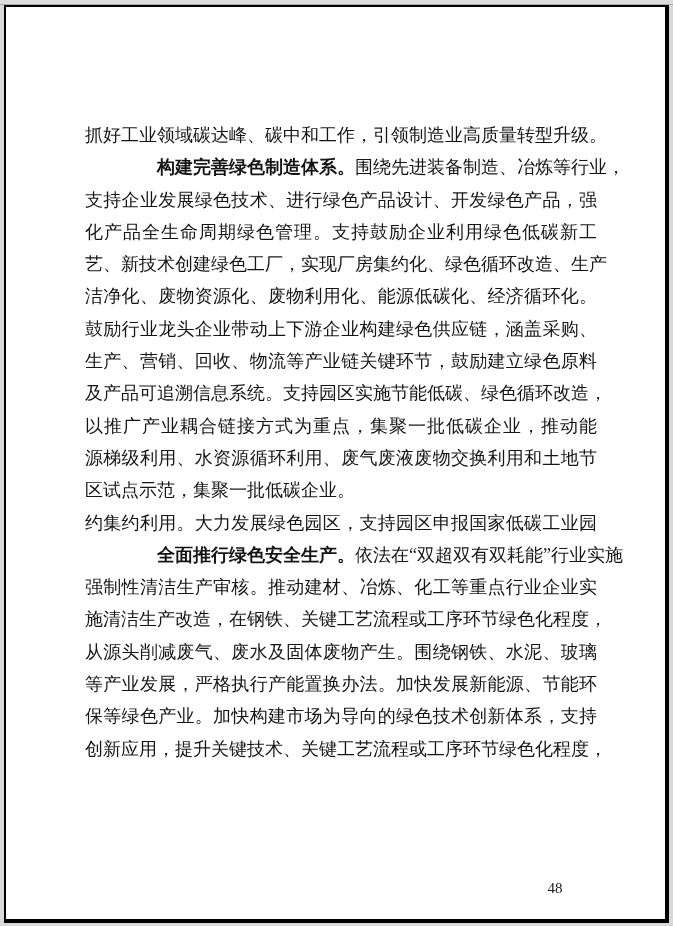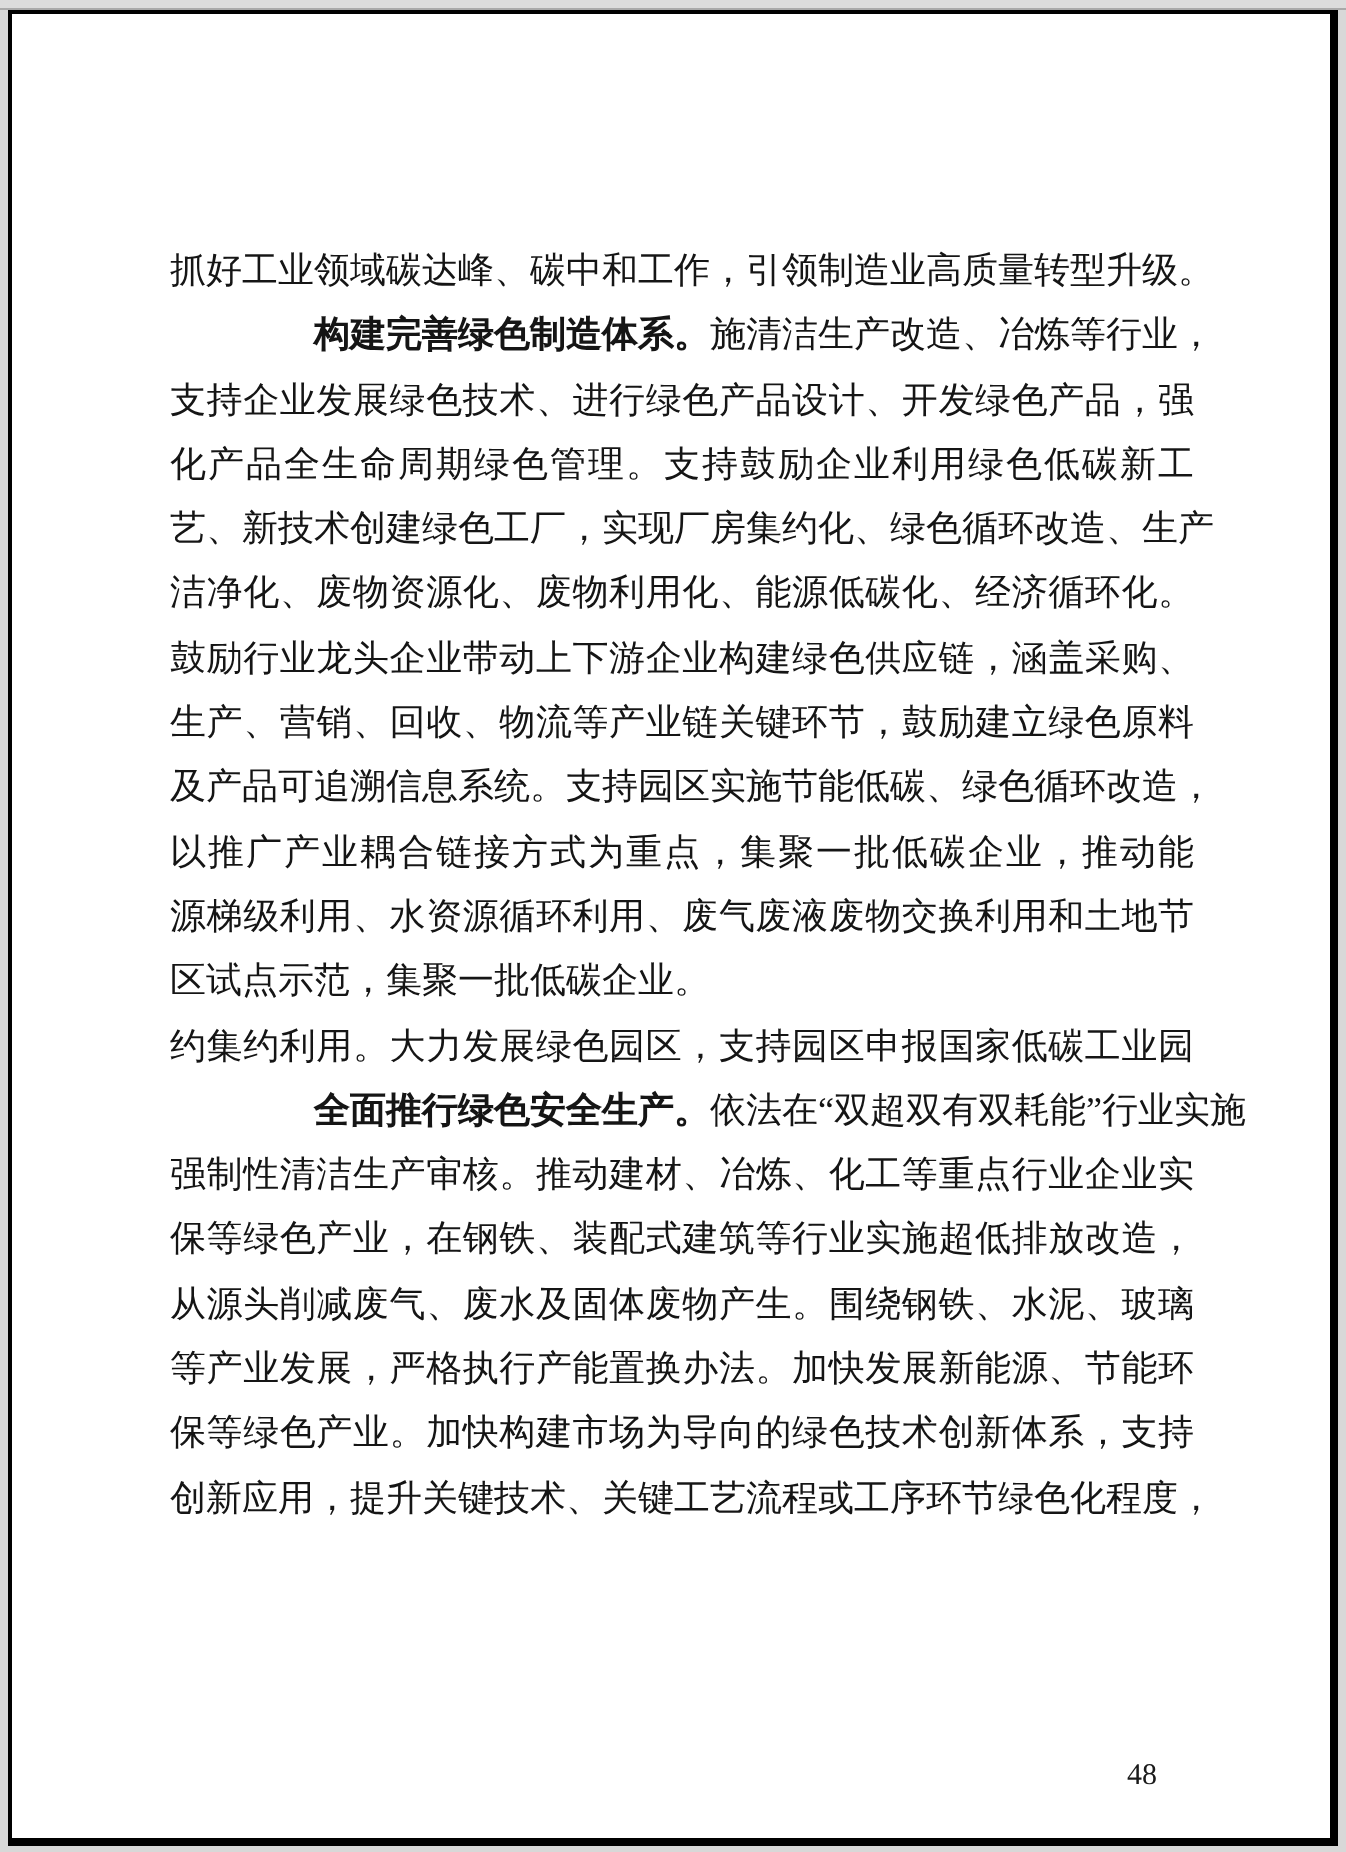--- a/index.html
+++ b/index.html
@@ -61,58 +61,58 @@
   }
   .para-lead {
     text-indent: 36px;
   }
   .lead-bold {
     font-weight: bold;
     margin-left: 36px;
   }
   .page-number {
     position: absolute;
-    left: 535px;
+    left: 519px;
     top: 872px;
     width: 60px;
     text-align: center;
     font-size: 15px;
     line-height: 18px;
     color: #1a1a1a;
   }
 </style>
 </head>
 <body>
 
 <div class="viewport">
   <div class="top-strip"></div>
 
   <div class="page">
     <div class="text-block">
 
       <div class="line">抓好工业领域碳达峰、碳中和工作，引领制造业高质量转型升级。</div>
 
-      <div class="line para-lead"><span class="lead-bold">构建完善绿色制造体系。</span><span>施清洁生产改造、冶炼等行业，</span></div>
+      <div class="line para-lead"><span class="lead-bold">构建完善绿色制造体系。</span><span>围绕先进装备制造、冶炼等行业，</span></div>
 
       <div class="line">支持企业发展绿色技术、进行绿色产品设计、开发绿色产品，强</div>
       <div class="line">化产品全生命周期绿色管理。支持鼓励企业利用绿色低碳新工</div>
       <div class="line">艺、新技术创建绿色工厂，实现厂房集约化、绿色循环改造、生产</div>
       <div class="line">洁净化、废物资源化、废物利用化、能源低碳化、经济循环化。</div>
       <div class="line">鼓励行业龙头企业带动上下游企业构建绿色供应链，涵盖采购、</div>
       <div class="line">生产、营销、回收、物流等产业链关键环节，鼓励建立绿色原料</div>
       <div class="line">及产品可追溯信息系统。支持园区实施节能低碳、绿色循环改造，</div>
       <div class="line">以推广产业耦合链接方式为重点，集聚一批低碳企业，推动能</div>
       <div class="line">源梯级利用、水资源循环利用、废气废液废物交换利用和土地节</div>
       <div class="line short-last">区试点示范，集聚一批低碳企业。</div>
       <div class="line">约集约利用。大力发展绿色园区，支持园区申报国家低碳工业园</div>
 
       <div class="line para-lead"><span class="lead-bold">全面推行绿色安全生产。</span><span>依法在“双超双有双耗能”行业实施</span></div>
 
       <div class="line">强制性清洁生产审核。推动建材、冶炼、化工等重点行业企业实</div>
-      <div class="line">保等绿色产业，在钢铁、装配式建筑等行业实施超低排放改造，</div>
+      <div class="line">施清洁生产改造，在钢铁、关键工艺流程或工序环节绿色化程度，</div>
       <div class="line">从源头削减废气、废水及固体废物产生。围绕钢铁、水泥、玻璃</div>
       <div class="line">等产业发展，严格执行产能置换办法。加快发展新能源、节能环</div>
       <div class="line">保等绿色产业。加快构建市场为导向的绿色技术创新体系，支持</div>
       <div class="line">创新应用，提升关键技术、关键工艺流程或工序环节绿色化程度，</div>
 
     </div>
 
     <div class="page-number">48</div>
   </div>
 </div>

